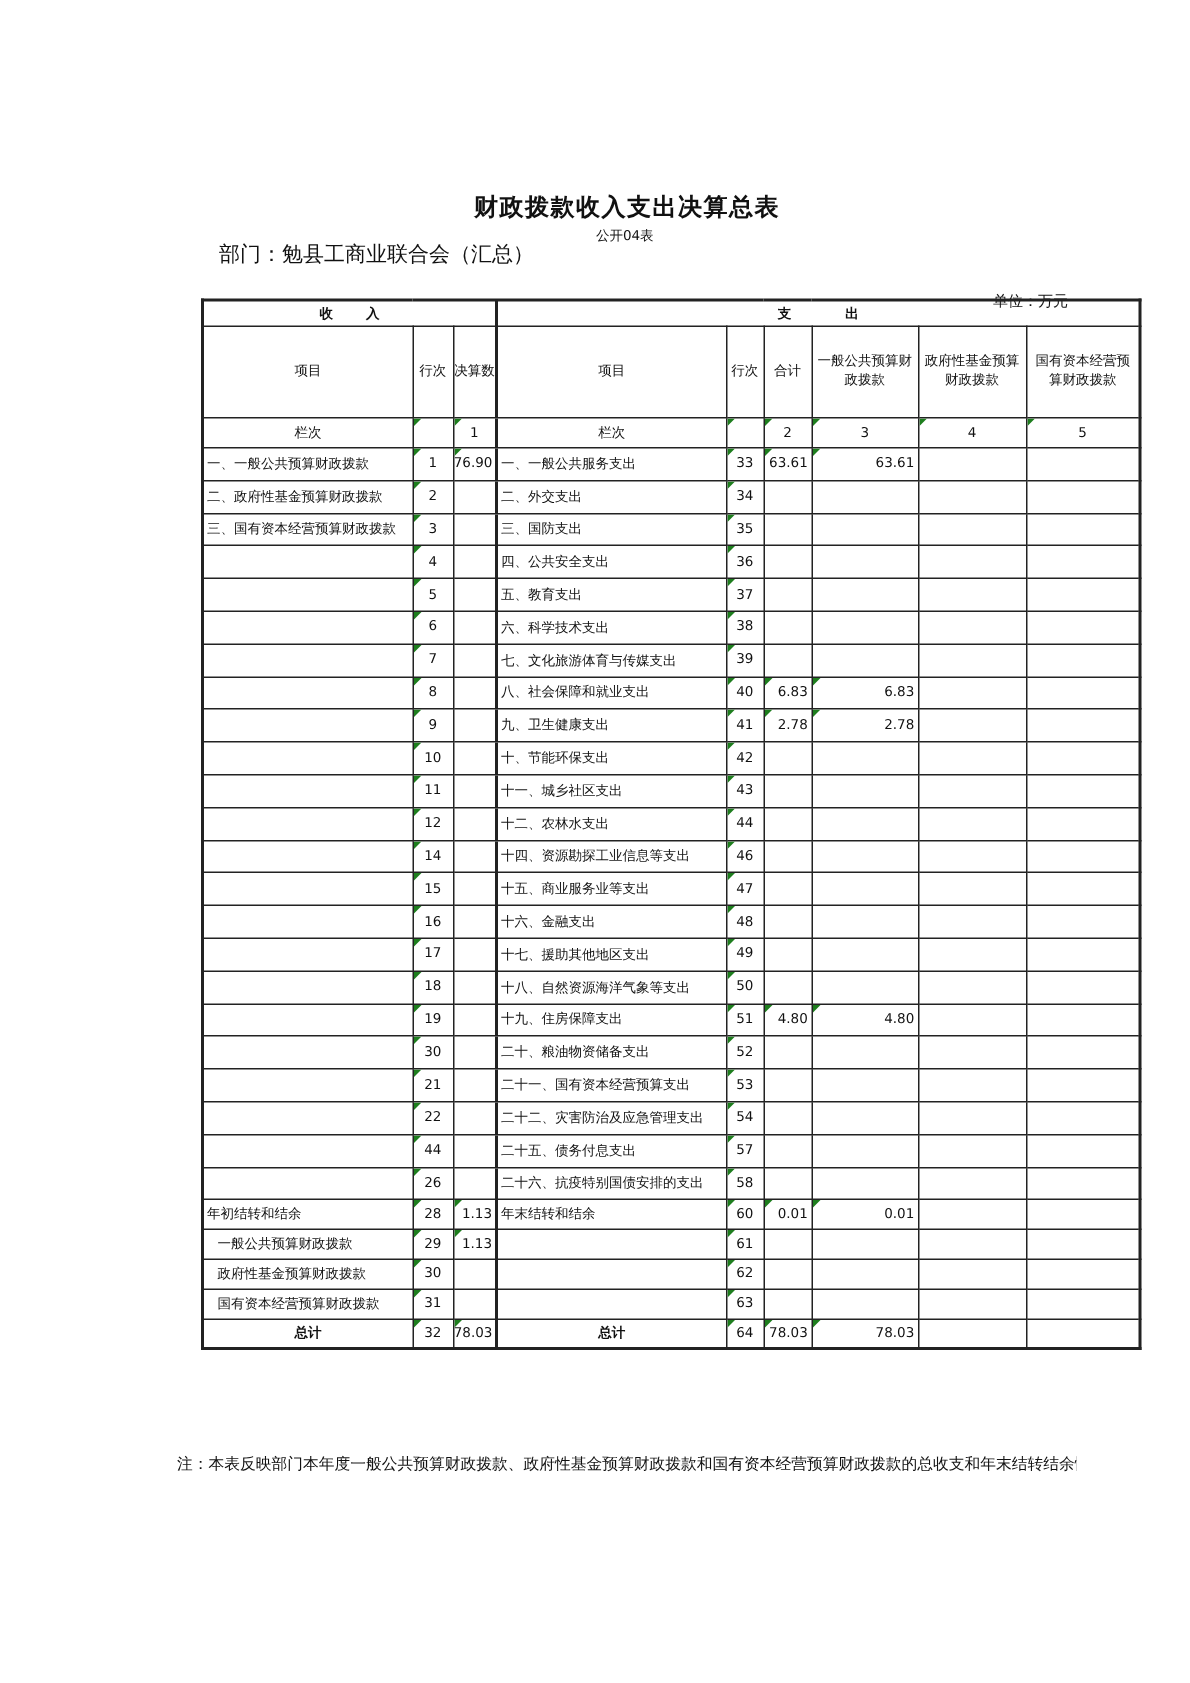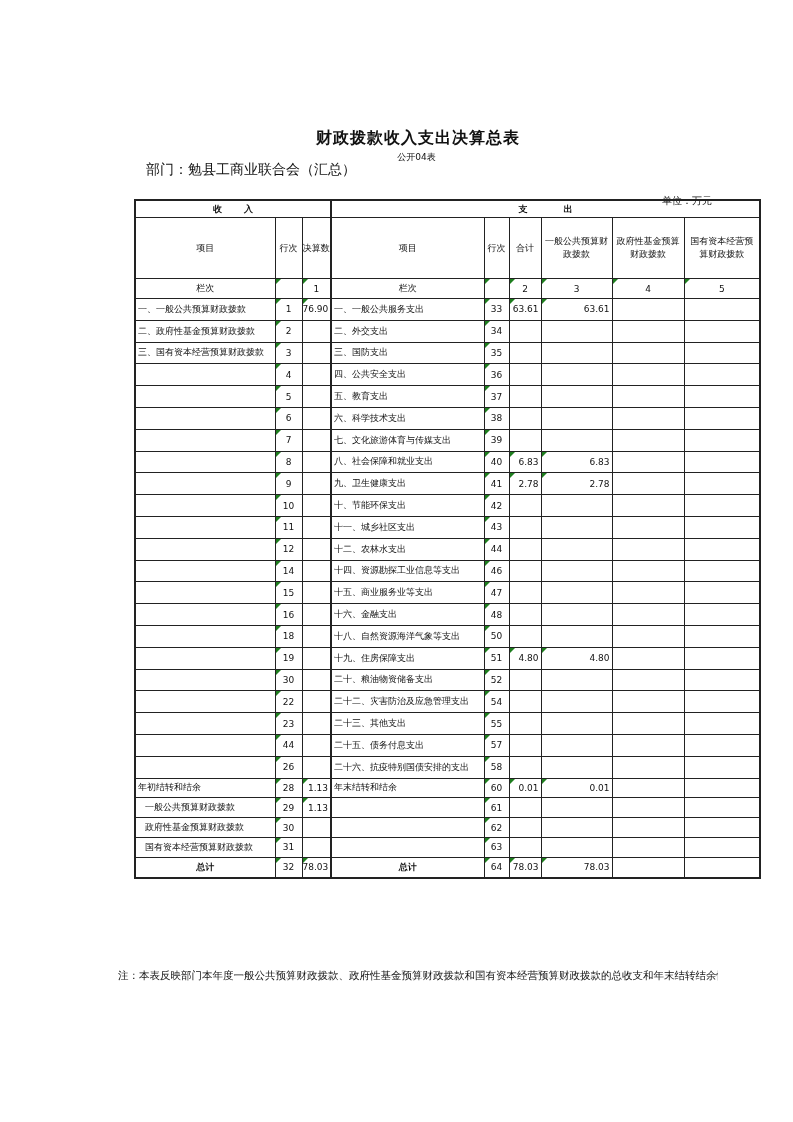--- a/index.html
+++ b/index.html
@@ -247,20 +247,31 @@
           <td class="r"></td>
           <td class="l sec">十六、金融支出</td>
           <td class="c tri">48</td>
           <td class="r"></td>
           <td class="r"></td>
           <td class="r"></td>
           <td class="r"></td>
         </tr>
         <tr>
           <td class="l"></td>
+          <td class="c tri">17</td>
+          <td class="r"></td>
+          <td class="l sec">十七、援助其他地区支出</td>
+          <td class="c tri">49</td>
+          <td class="r"></td>
+          <td class="r"></td>
+          <td class="r"></td>
+          <td class="r"></td>
+        </tr>
+        <tr>
+          <td class="l"></td>
           <td class="c tri">18</td>
           <td class="r"></td>
           <td class="l sec">十八、自然资源海洋气象等支出</td>
           <td class="c tri">50</td>
           <td class="r"></td>
           <td class="r"></td>
           <td class="r"></td>
           <td class="r"></td>
         </tr>
         <tr>
@@ -280,35 +291,35 @@
           <td class="r"></td>
           <td class="l sec">二十、粮油物资储备支出</td>
           <td class="c tri">52</td>
           <td class="r"></td>
           <td class="r"></td>
           <td class="r"></td>
           <td class="r"></td>
         </tr>
         <tr>
           <td class="l"></td>
+          <td class="c tri">21</td>
+          <td class="r"></td>
+          <td class="l sec">二十一、国有资本经营预算支出</td>
+          <td class="c tri">53</td>
+          <td class="r"></td>
+          <td class="r"></td>
+          <td class="r"></td>
+          <td class="r"></td>
+        </tr>
+        <tr>
+          <td class="l"></td>
           <td class="c tri">22</td>
           <td class="r"></td>
           <td class="l sec">二十二、灾害防治及应急管理支出</td>
           <td class="c tri">54</td>
-          <td class="r"></td>
-          <td class="r"></td>
-          <td class="r"></td>
-          <td class="r"></td>
-        </tr>
-        <tr>
-          <td class="l"></td>
-          <td class="c tri">23</td>
-          <td class="r"></td>
-          <td class="l sec">二十三、其他支出</td>
-          <td class="c tri">55</td>
           <td class="r"></td>
           <td class="r"></td>
           <td class="r"></td>
           <td class="r"></td>
         </tr>
         <tr>
           <td class="l"></td>
           <td class="c tri">44</td>
           <td class="r"></td>
           <td class="l sec">二十五、债务付息支出</td>

